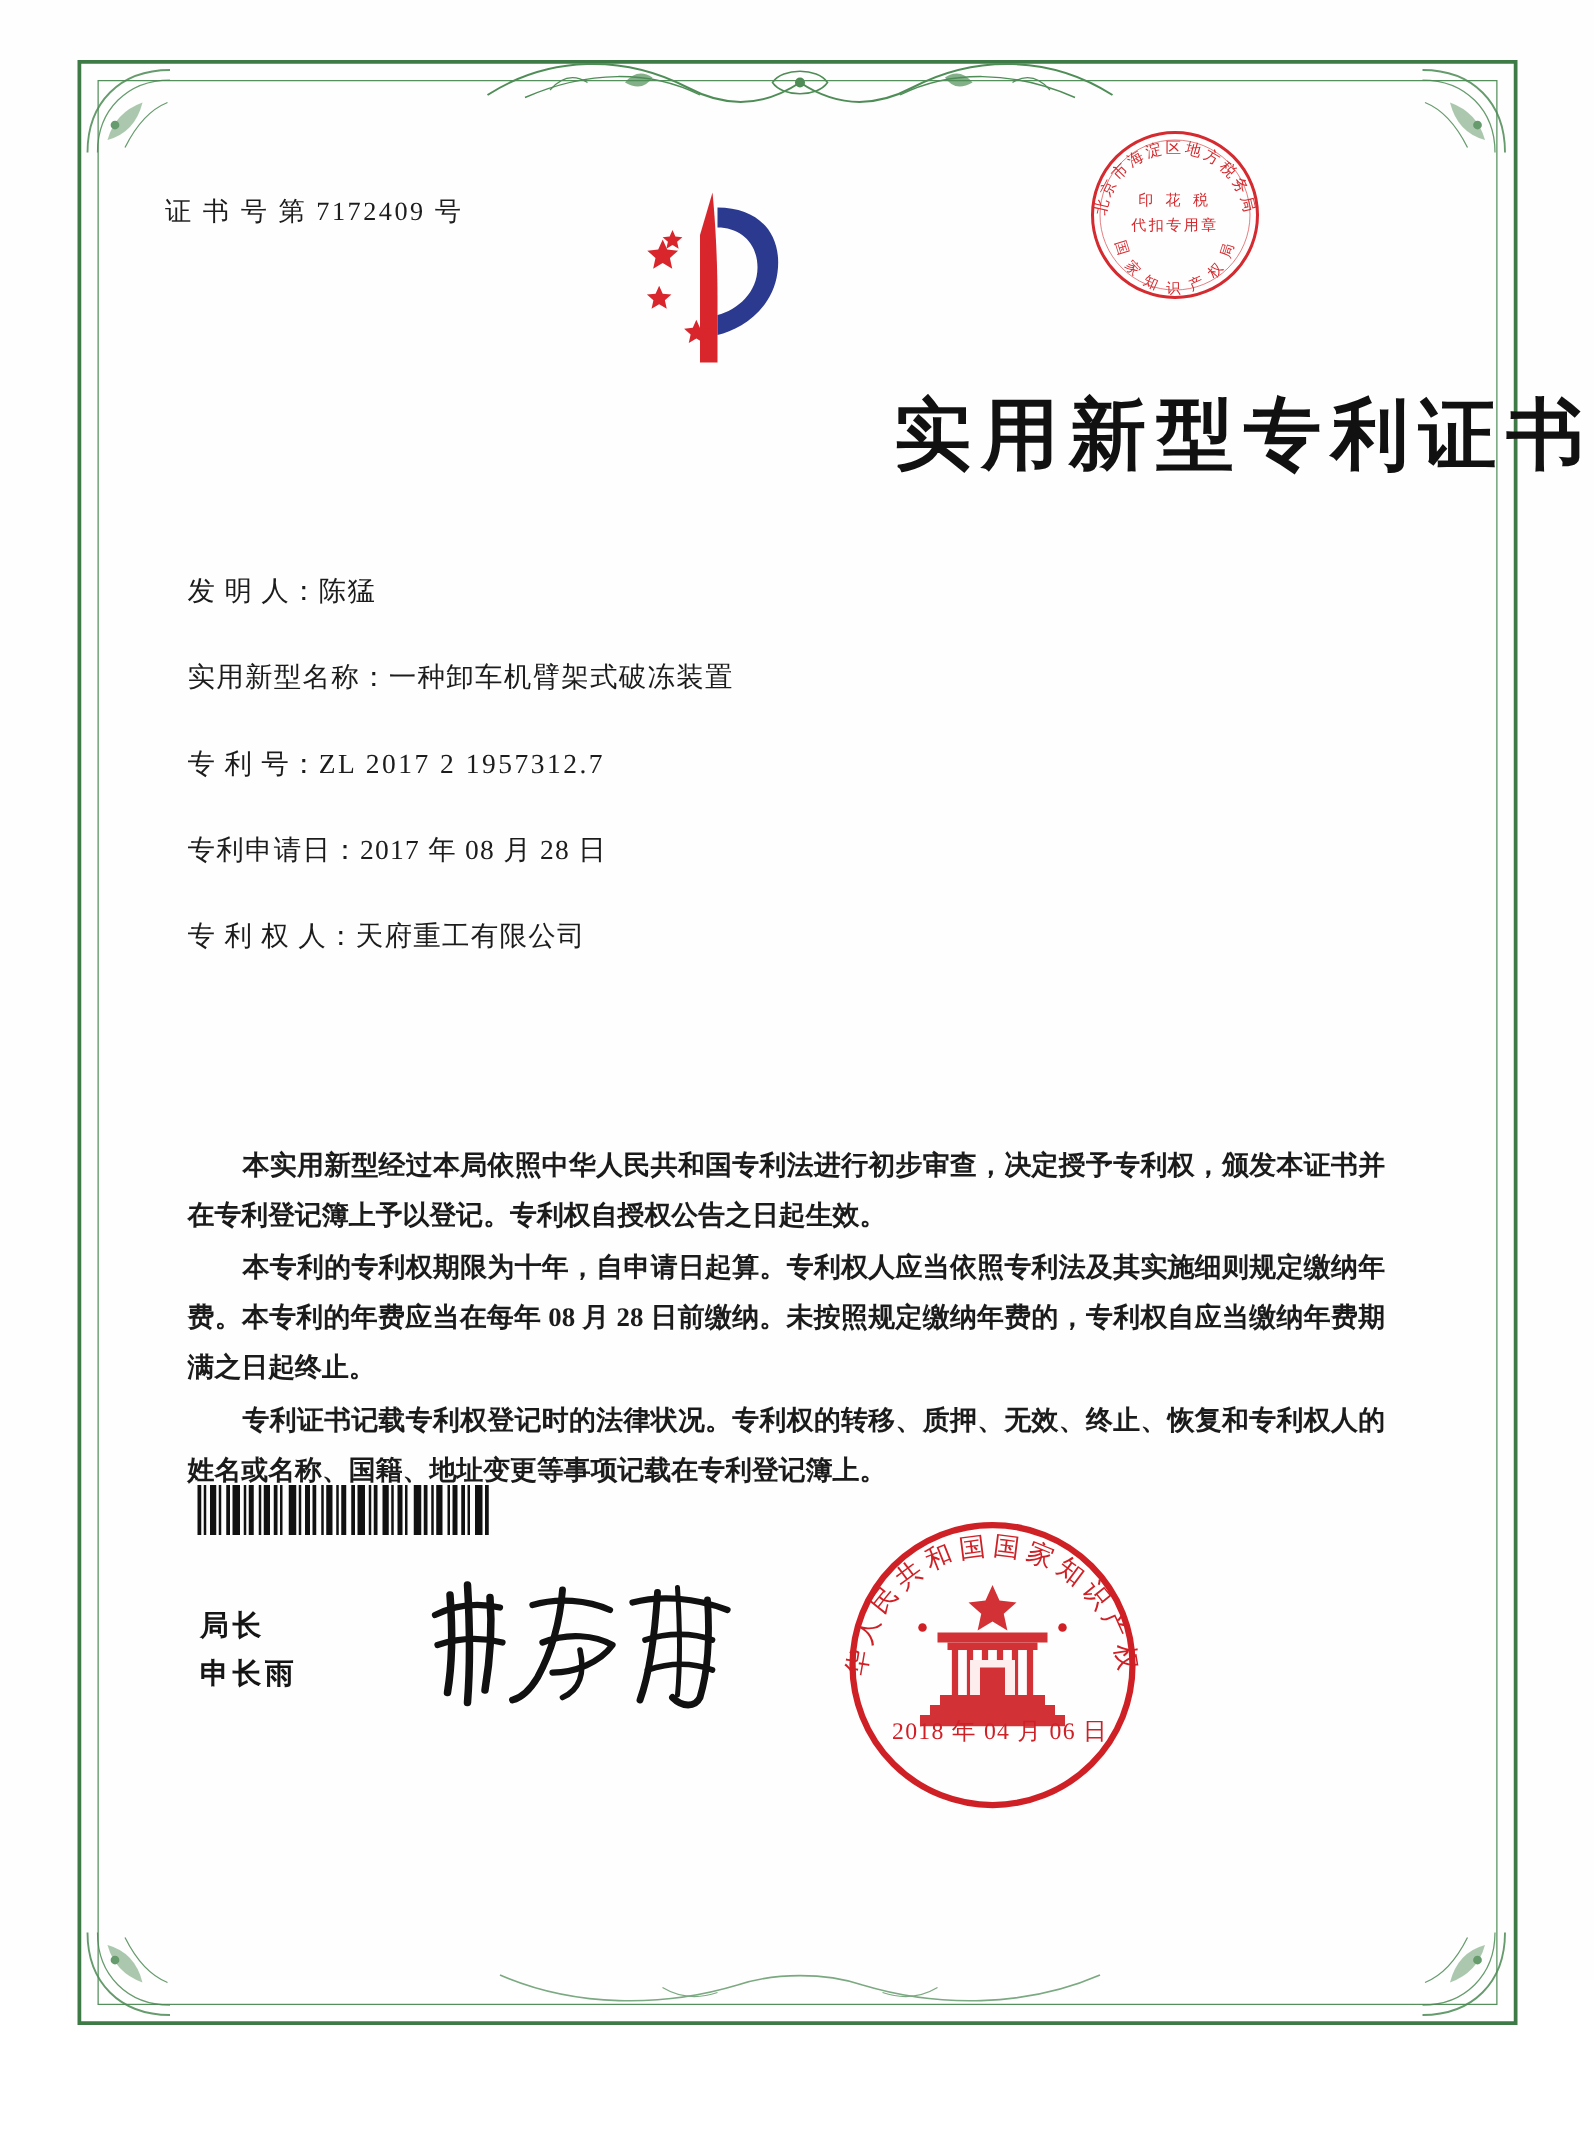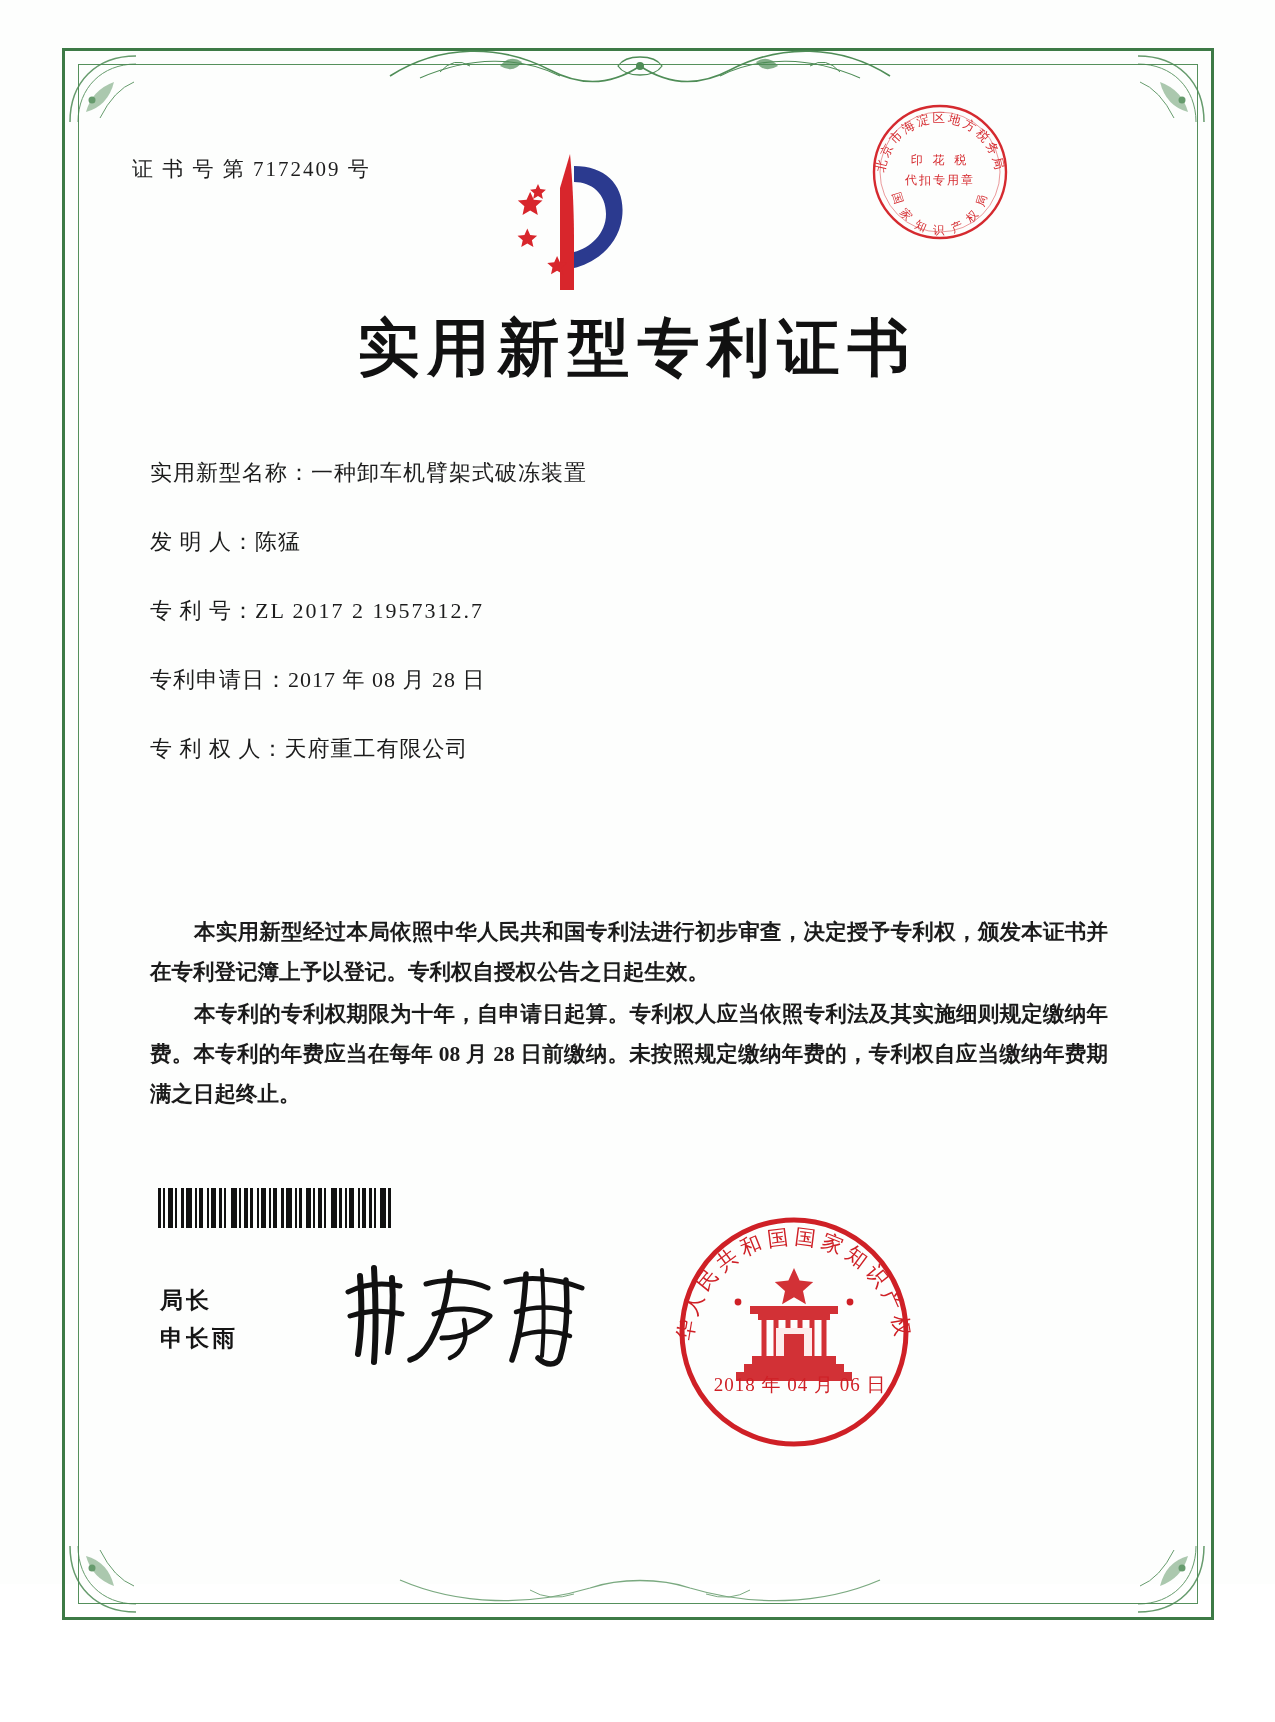--- a/index.html
+++ b/index.html
@@ -96,21 +96,21 @@
     left: 866px; top: 98px;
     width: 148px; height: 148px;
   }
   .tax-stamp svg { width: 100%; height: 100%; display: block; }
 
   
   .title {
     position: absolute;
     left: 0; top: 306px;
     width: 1275px;
-    text-align: center;
+    text-align: right;
     font-family: "DejaVu Serif", "Liberation Serif", serif;
     font-weight: bold;
     font-size: 62px;
     letter-spacing: 8px;
     color: #111;
   }
 
   
   .fields {
     position: absolute;
@@ -305,39 +305,40 @@
       </text>
       <text x="74" y="66" font-size="12" fill="#d52a2f" text-anchor="middle" letter-spacing="3" font-family="'DejaVu Sans', sans-serif">印 花 税</text>
       <text x="74" y="86" font-size="12" fill="#d52a2f" text-anchor="middle" letter-spacing="2" font-family="'DejaVu Sans', sans-serif">代扣专用章</text>
     </svg>
   </div>
 
   <div class="title">实用新型专利证书</div>
 
   <div class="fields">
     <div class="field">
-      <span class="lbl">实用新型名称：</span><span class="val">一种卸车机臂架式破冻装置</span>
+      <span class="lbl">发  明  人：</span><span class="val">陈猛</span>
     </div>
     <div class="field">
-      <span class="lbl">发  明  人：</span><span class="val">陈猛</span>
+      <span class="lbl">实用新型名称：</span><span class="val">一种卸车机臂架式破冻装置</span>
     </div>
     <div class="field patentno">
       <span class="lbl">专  利  号：</span><span class="val">ZL 2017 2 1957312.7</span>
     </div>
     <div class="field">
       <span class="lbl">专利申请日：</span><span class="val">2017 年 08 月 28 日</span>
     </div>
     <div class="field">
       <span class="lbl">专 利 权 人：</span><span class="val">天府重工有限公司</span>
     </div>
   </div>
 
   <div class="body-text">
     <p>本实用新型经过本局依照中华人民共和国专利法进行初步审查，决定授予专利权，颁发本证书并在专利登记簿上予以登记。专利权自授权公告之日起生效。</p>
     <p>本专利的专利权期限为十年，自申请日起算。专利权人应当依照专利法及其实施细则规定缴纳年费。本专利的年费应当在每年 08 月 28 日前缴纳。未按照规定缴纳年费的，专利权自应当缴纳年费期满之日起终止。</p>
+    <p>专利证书记载专利权登记时的法律状况。专利权的转移、质押、无效、终止、恢复和专利权人的姓名或名称、国籍、地址变更等事项记载在专利登记簿上。</p>
   </div>
 
   <div class="barcode">
     <i style="width:3px"></i>
       <i style="width:2px;background:transparent"></i>
     <i style="width:2px"></i>
       <i style="width:3px;background:transparent"></i>
     <i style="width:5px"></i>
       <i style="width:2px;background:transparent"></i>
     <i style="width:2px"></i>

